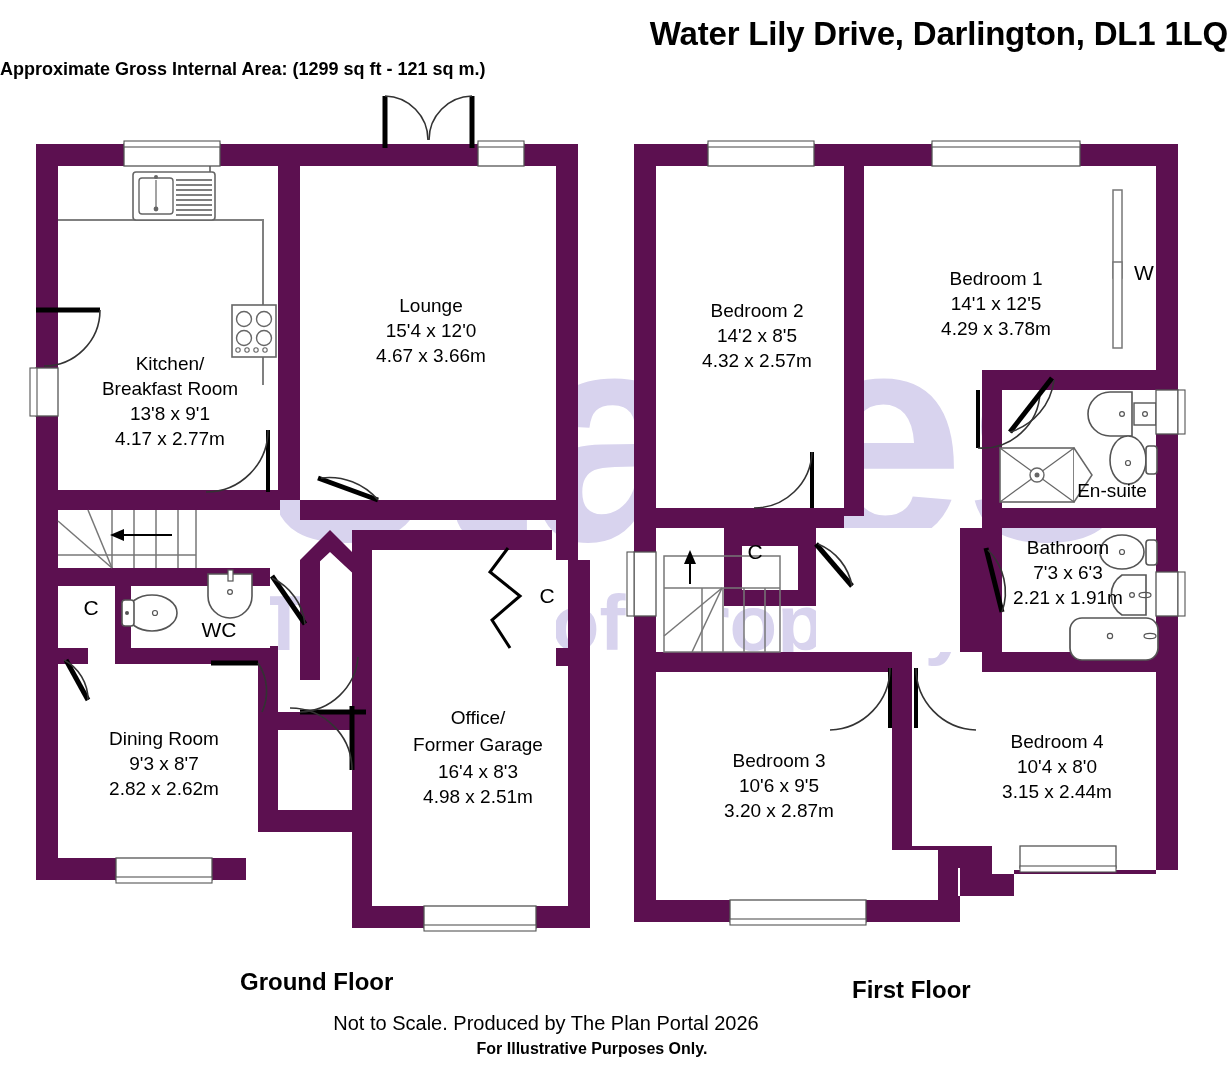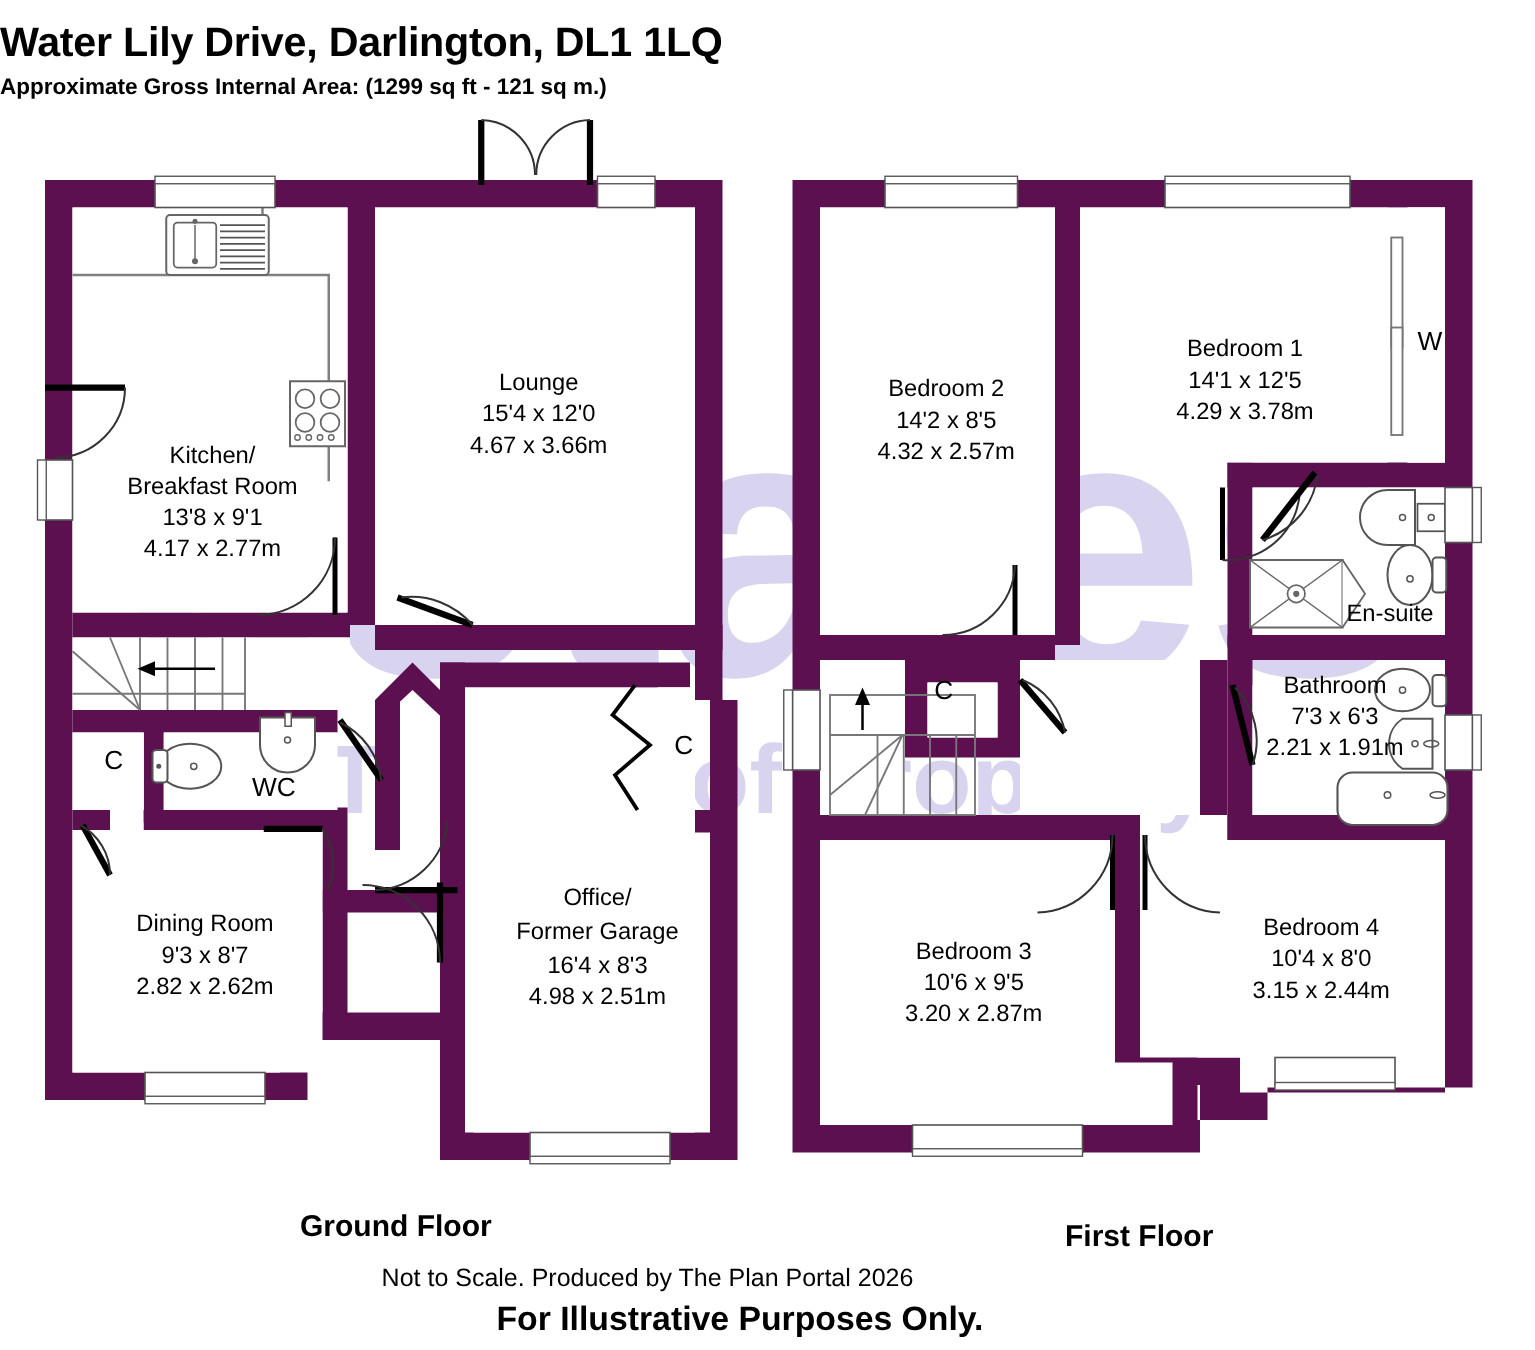--- a/index.html
+++ b/index.html
@@ -19,21 +19,21 @@
   #plan-root {
     position: relative;
     width: 1228px;
     height: 1080px;
   }
   #plan-title {
     position: absolute;
     top: 16px;
     left: 0;
     width: 1228px;
-    text-align: left;
+    text-align: right;
     font-size: 33px;
     font-weight: bold;
     letter-spacing: -0.2px;
     line-height: 1.1;
   }
   #plan-subtitle {
     position: absolute;
     top: 59px;
     left: 0;
     width: 1228px;
@@ -51,26 +51,27 @@
     font-weight: bold;
   }
   #caption-ground { top: 968px; left: 240px; }
   #caption-first  { top: 976px; left: 852px; }
   #footer-line-1 {
     position: absolute;
     top: 1012px; left: 0; width: 1036px;
     text-align: center;
     font-size: 20px;
     font-weight: normal;
+    padding-left: 28px;
   }
   #footer-line-2 {
     position: absolute;
     top: 1040px; left: 0; width: 1184px;
     text-align: center;
-    font-size: 27px;
+    font-size: 16px;
     font-weight: bold;
   }
   text { font-family: "Liberation Sans", sans-serif; }
   .rl { font-size: 19px; text-anchor: middle; fill: #000; }
   .cl { font-size: 21px; text-anchor: middle; fill: #000; }
   .wm {
     font-family: "Liberation Sans", sans-serif;
     fill: #d8d3ee;
     font-weight: bold;
   }

